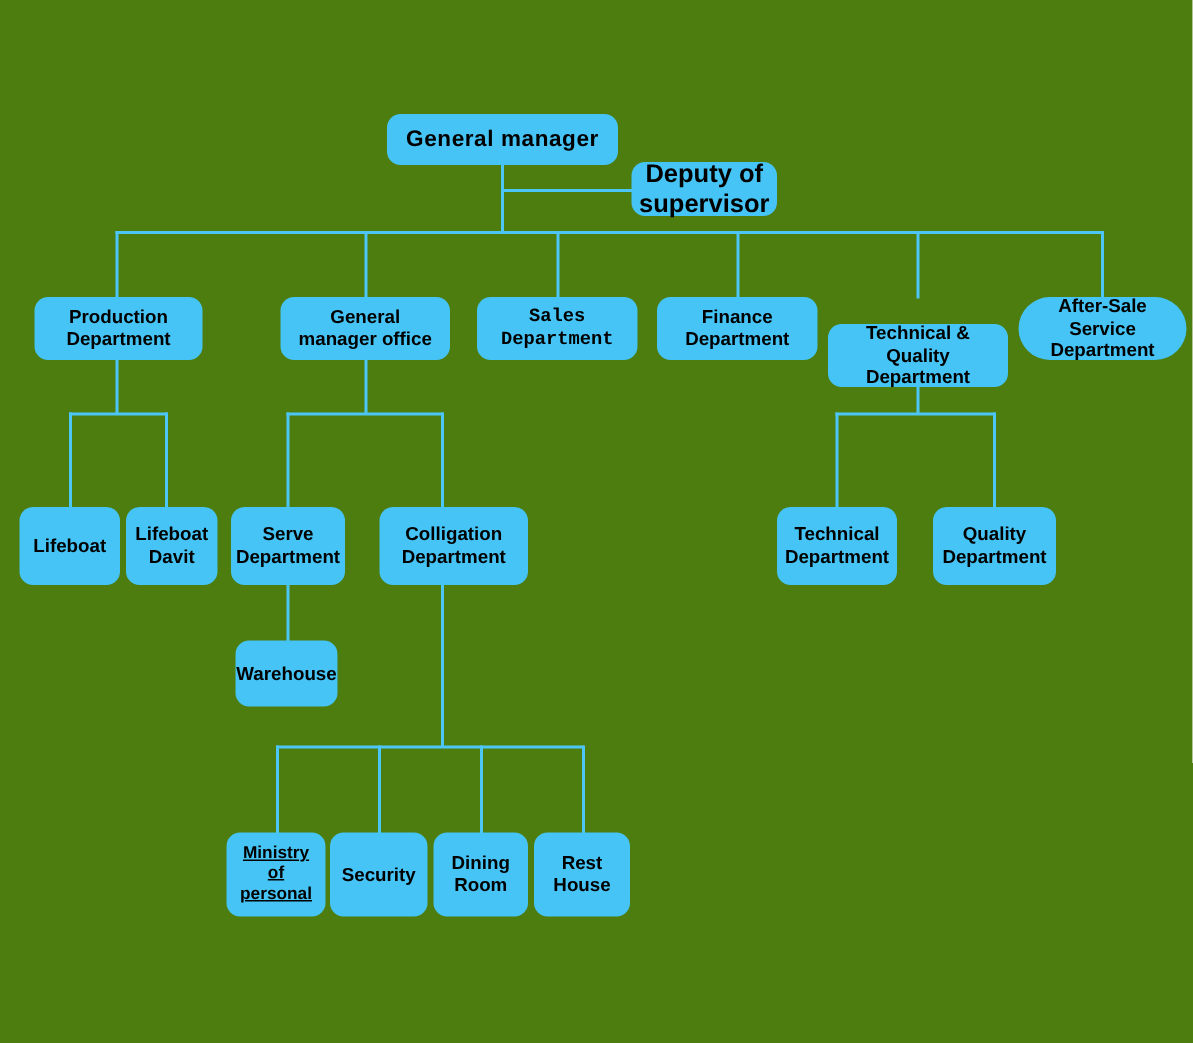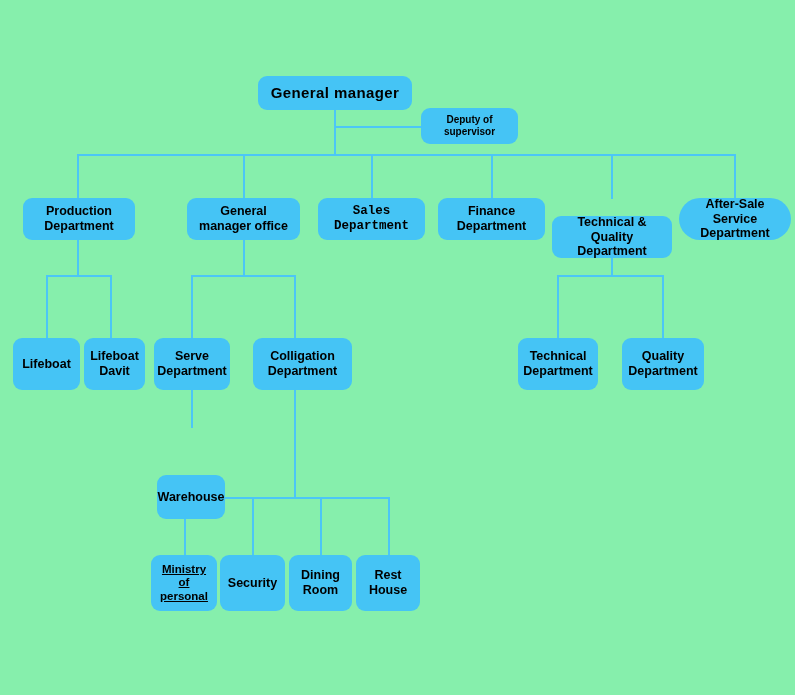--- a/index.html
+++ b/index.html
@@ -8,21 +8,21 @@
     padding: 0;
     background: #ffffff;
   }
   body {
     font-family: "Liberation Sans", sans-serif;
   }
   #chart-canvas {
     position: relative;
     width: 795px;
     height: 695px;
-    background: #86efac;
+    background: #4d7c0f;
     overflow: hidden;
   }
   .node {
     position: absolute;
     box-sizing: border-box;
     background: #45c4f5;
     border-radius: 9px;
     display: flex;
     align-items: center;
     justify-content: center;
@@ -84,21 +84,21 @@
 
   <div class="connector v" style="left:294px; top:390px; height:108px;"></div>
   <div class="connector h" style="left:184px; top:497px; width:205px;"></div>
   <div class="connector v" style="left:184px; top:497px; height:59px;"></div>
   <div class="connector v" style="left:252px; top:497px; height:59px;"></div>
   <div class="connector v" style="left:320px; top:497px; height:59px;"></div>
   <div class="connector v" style="left:388px; top:497px; height:59px;"></div>
 
   <div class="node lvl0" style="left:258px; top:76px; width:154px; height:34px;">General manager</div>
 
-  <div class="node lvl0" style="left:421px; top:108px; width:97px; height:36px; font-size:10px; letter-spacing:0;">Deputy of
+  <div class="node lvl0" style="left:421px; top:108px; width:97px; height:36px; font-size:17px; letter-spacing:0;">Deputy of
 supervisor</div>
 
   <div class="node lvl1" style="left:23px; top:198px; width:112px; height:42px;">Production
 Department</div>
 
   <div class="node lvl1" style="left:187px; top:198px; width:113px; height:42px;">General
 manager office</div>
 
   <div class="node lvl1" style="left:318px; top:198px; width:107px; height:42px;font-family:Liberation Mono, monospace;">Sales
 Department</div>
@@ -122,21 +122,21 @@
 
   <div class="node lvl2" style="left:253px; top:338px; width:99px; height:52px;">Colligation
 Department</div>
 
   <div class="node lvl2" style="left:518px; top:338px; width:80px; height:52px;">Technical
 Department</div>
 
   <div class="node lvl2" style="left:622px; top:338px; width:82px; height:52px;">Quality
 Department</div>
 
-  <div class="node lvl3" style="left:157px; top:427px; width:68px; height:44px;margin-top:48px;">Warehouse</div>
+  <div class="node lvl3" style="left:157px; top:427px; width:68px; height:44px;">Warehouse</div>
 
   <div class="node lvl3" style="left:151px; top:555px; width:66px; height:56px; font-size:11.5px;text-decoration:underline;">Ministry
 of  personal</div>
 
   <div class="node lvl3" style="left:220px; top:555px; width:65px; height:56px;">Security</div>
 
   <div class="node lvl3" style="left:356px; top:555px; width:64px; height:56px;">Rest
 House</div>
 
   <div class="node lvl3" style="left:289px; top:555px; width:63px; height:56px;">Dining

